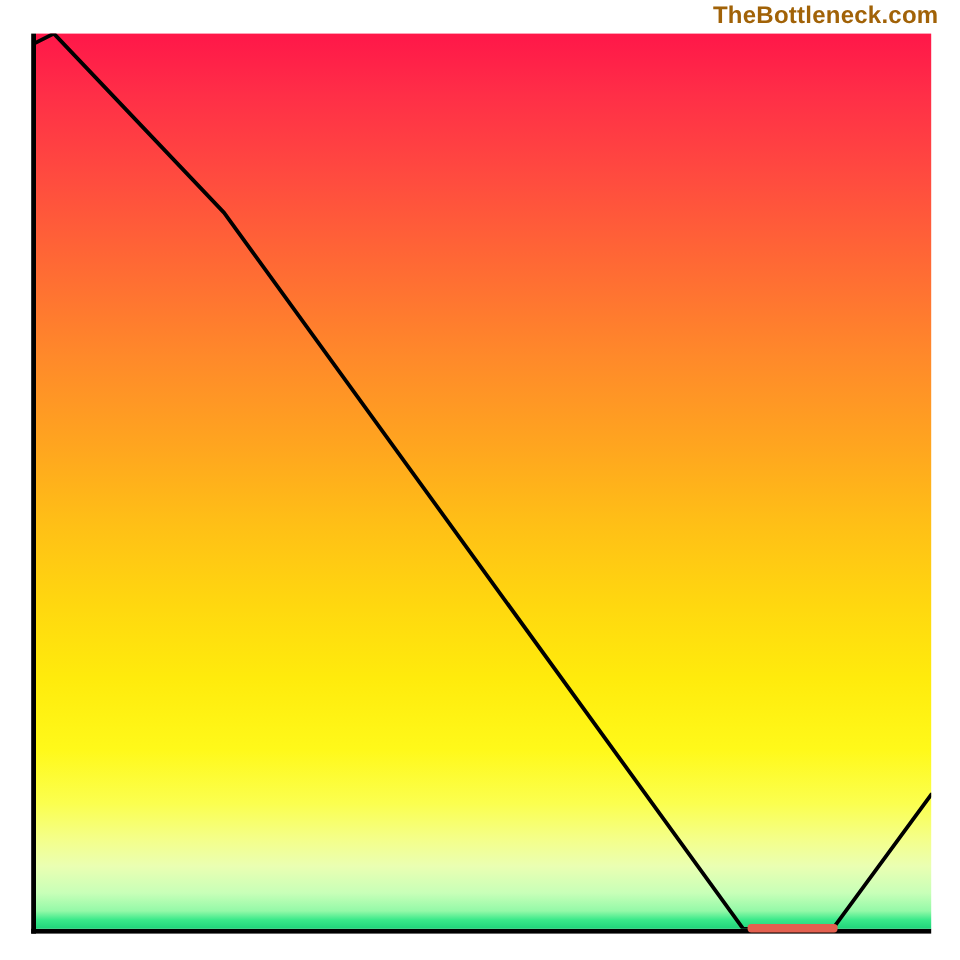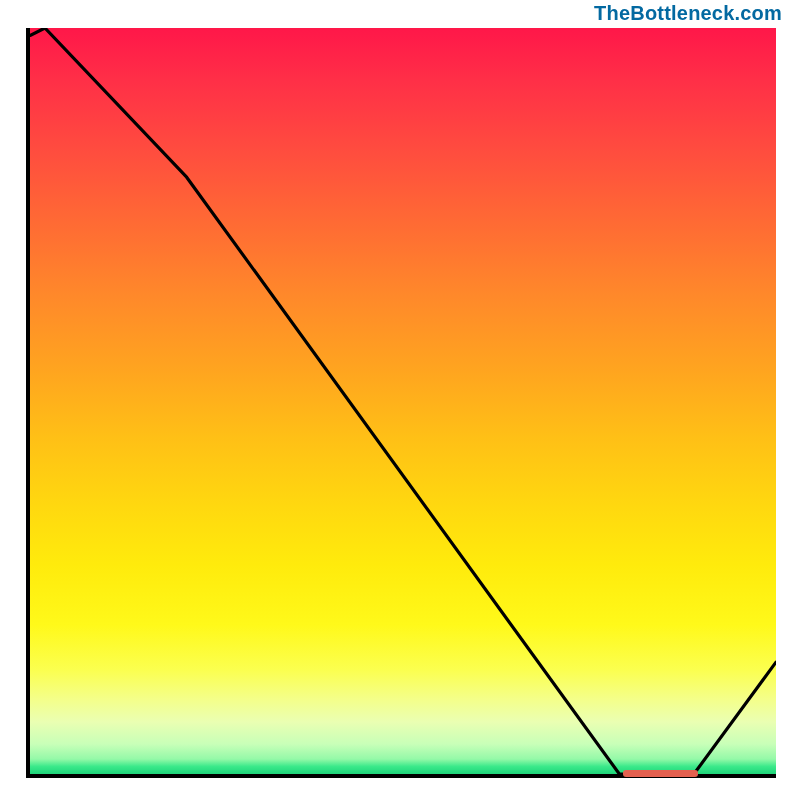--- a/index.html
+++ b/index.html
@@ -5,21 +5,21 @@
   * { margin: 0; padding: 0; box-sizing: border-box; }
   html, body { width: 800px; height: 800px; overflow: hidden; background: #fff; }
   .wrap { position: relative; width: 800px; height: 800px; }
   .attribution {
     position: absolute;
     top: 2px;
     right: 18px;
     font-family: Arial, Helvetica, sans-serif;
     font-size: 20px;
     font-weight: bold;
-    color: #0369a1;
+    color: #a16207;
     letter-spacing: 0.2px;
   }
   .plot-frame {
     position: absolute;
     left: 26px;
     top: 28px;
     width: 750px;
     height: 750px;
     border-left: 4px solid #000;
     border-bottom: 4px solid #000;

